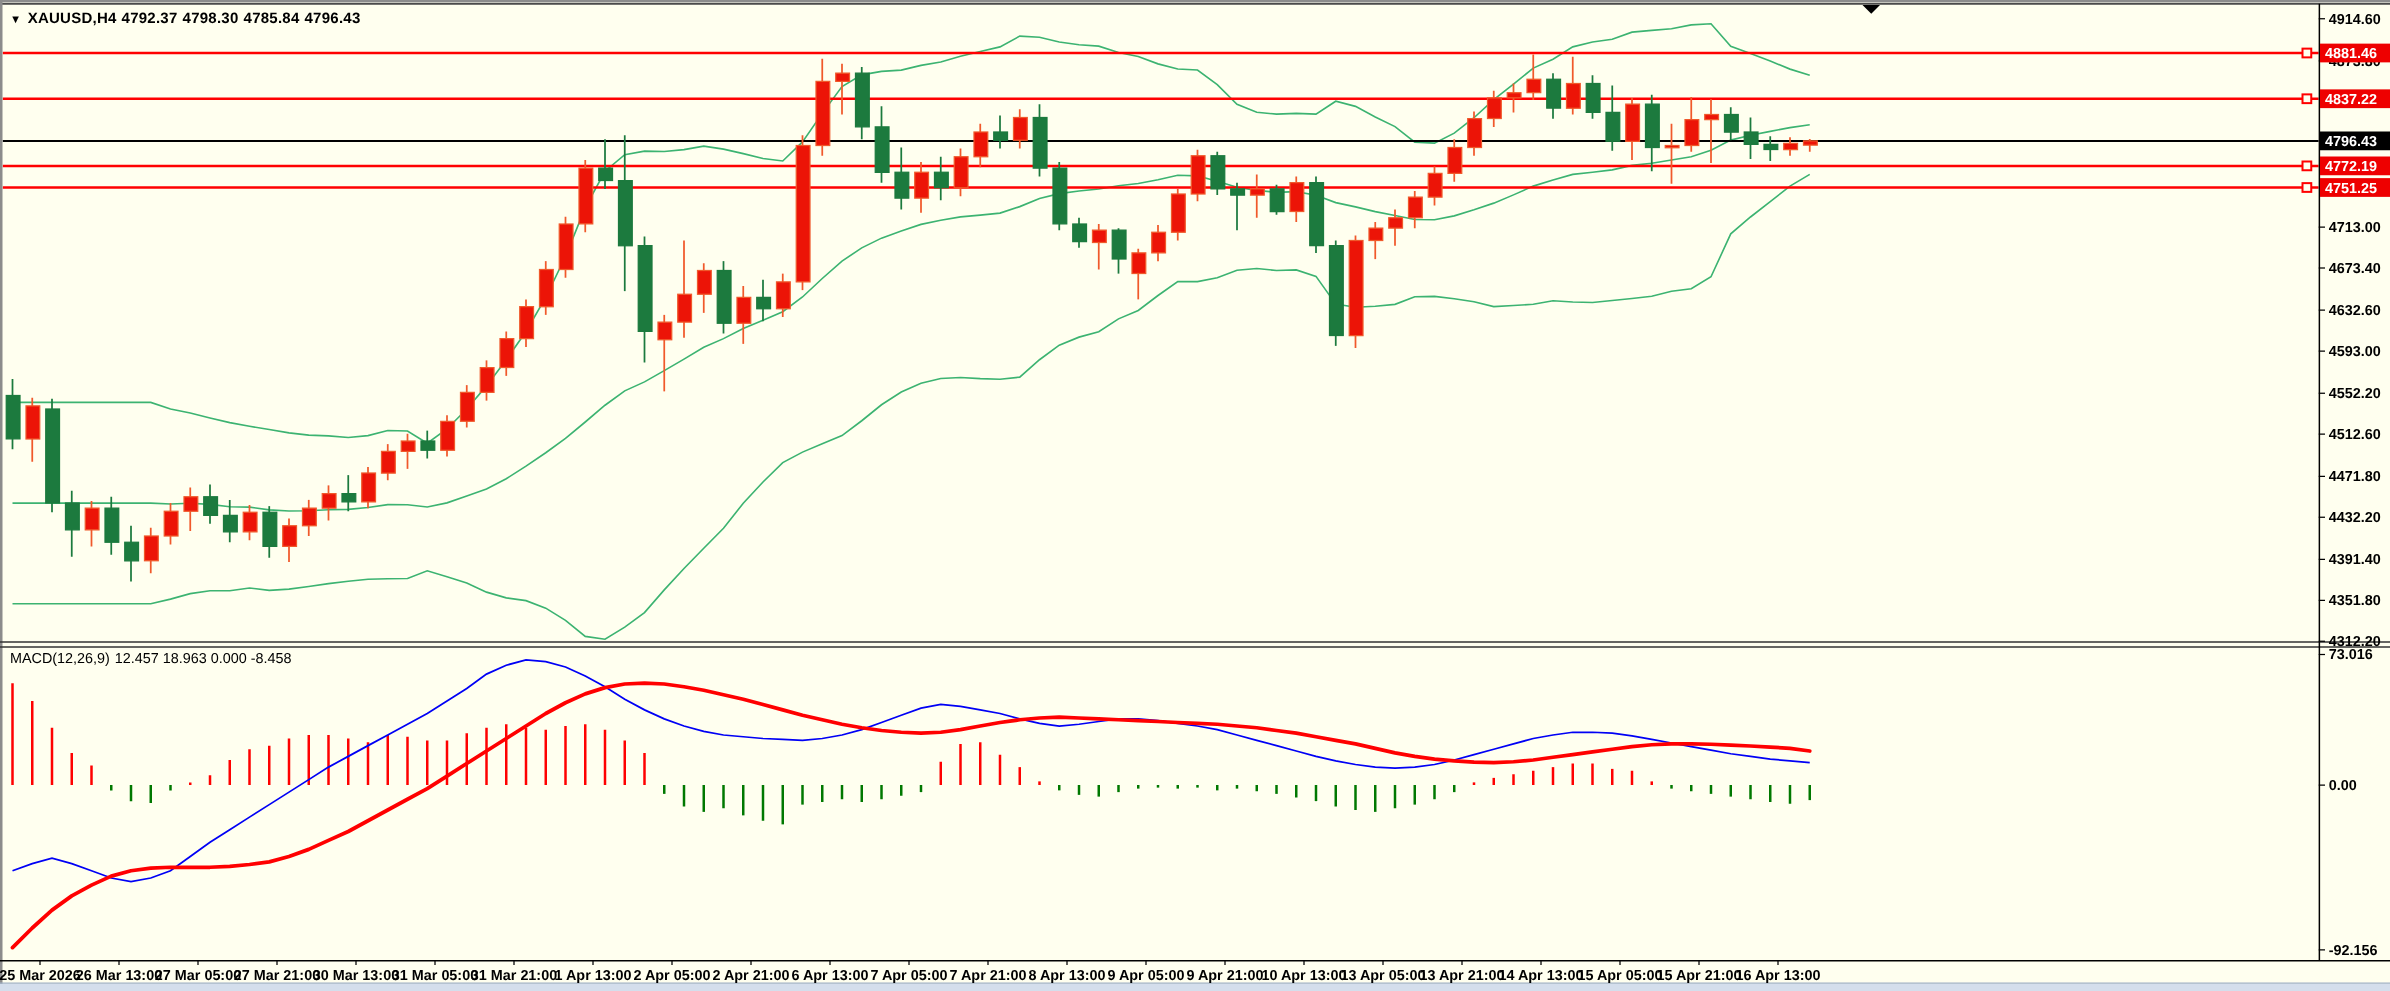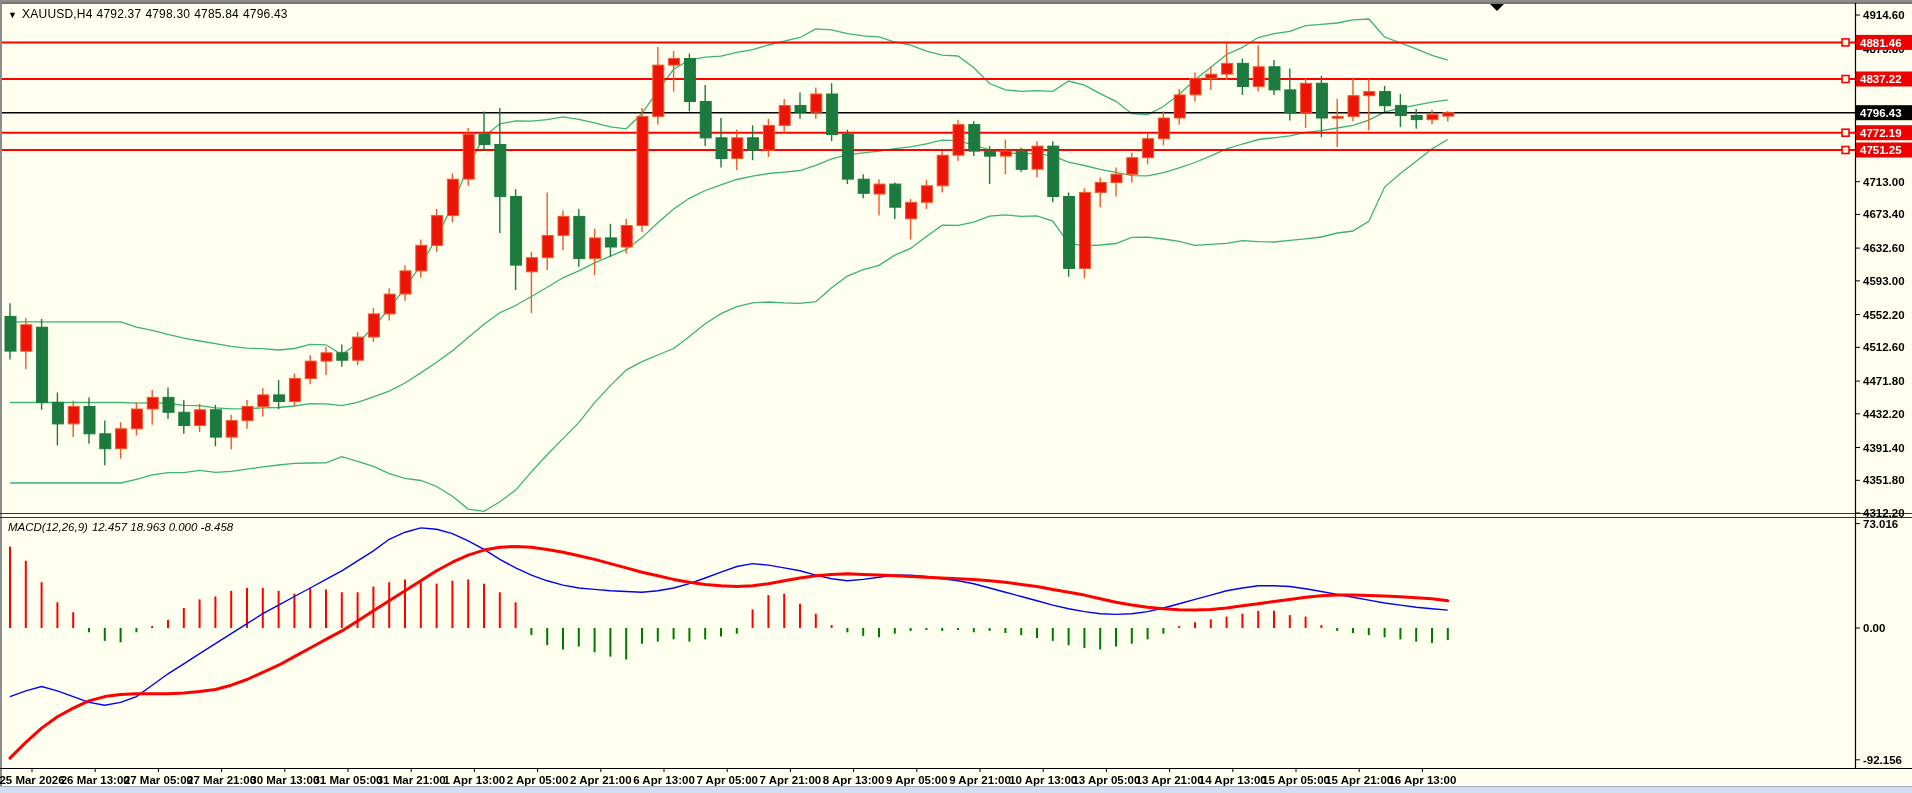--- a/index.html
+++ b/index.html
@@ -1,24 +1,24 @@
 <!DOCTYPE html>
 <html><head>
 <meta charset="utf-8">
 <style>
   html,body{margin:0;padding:0;}
   body{width:1912px;height:793px;position:relative;overflow:hidden;
        background:#FFFFEF;font-family:"Liberation Sans",sans-serif;}
   #cv{position:absolute;left:0;top:0;}
-  .hdr{position:absolute;left:8px;top:7px;font-size:12px;font-weight:400;color:#000;
+  .hdr{position:absolute;left:8px;top:7px;font-size:12px;font-weight:700;color:#000;
        letter-spacing:0.2px;white-space:nowrap;z-index:5;}
   .hdr .dd{font-size:9px;margin-right:5px;cursor:pointer;}
   .hdr span{margin-right:4px;}
   .macdlbl{position:absolute;left:8px;top:521px;font-size:11.5px;font-weight:500;color:#000;
-       white-space:nowrap;z-index:5;font-style:italic;}
+       white-space:nowrap;z-index:5;}
   .macdlbl span{margin-right:4px;}
   text{font-family:"Liberation Sans",sans-serif;}
 </style>
 </head>
 <body>
 
 <svg id="cv" width="1912" height="793">
     <rect x="0" y="0" width="1912" height="793" fill="#FFFFEF"></rect>
     <defs>
       <clipPath id="mainClip">

